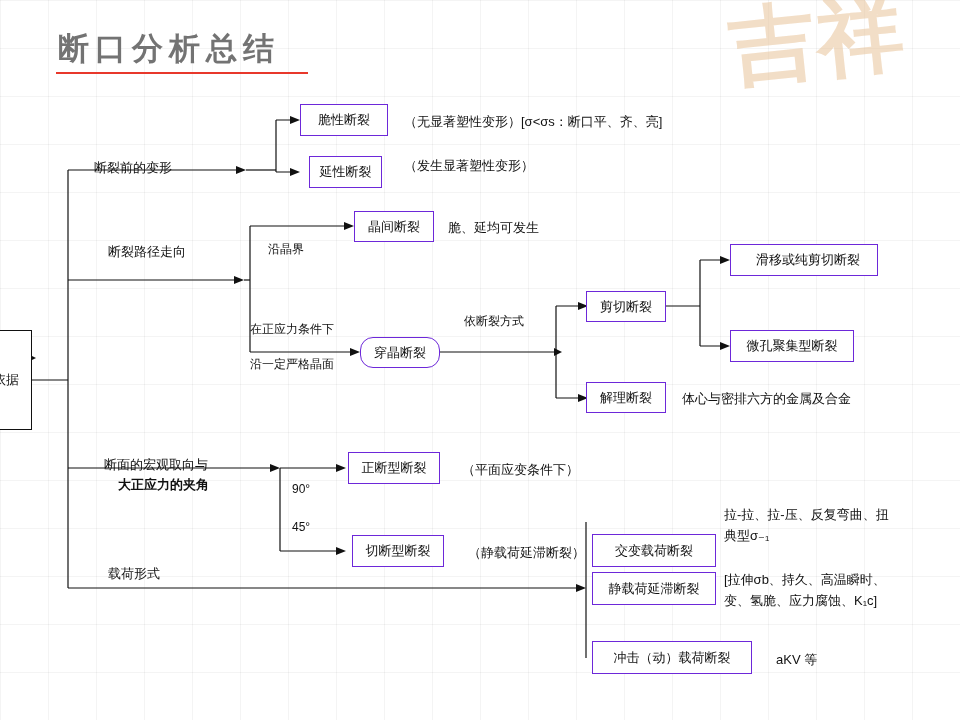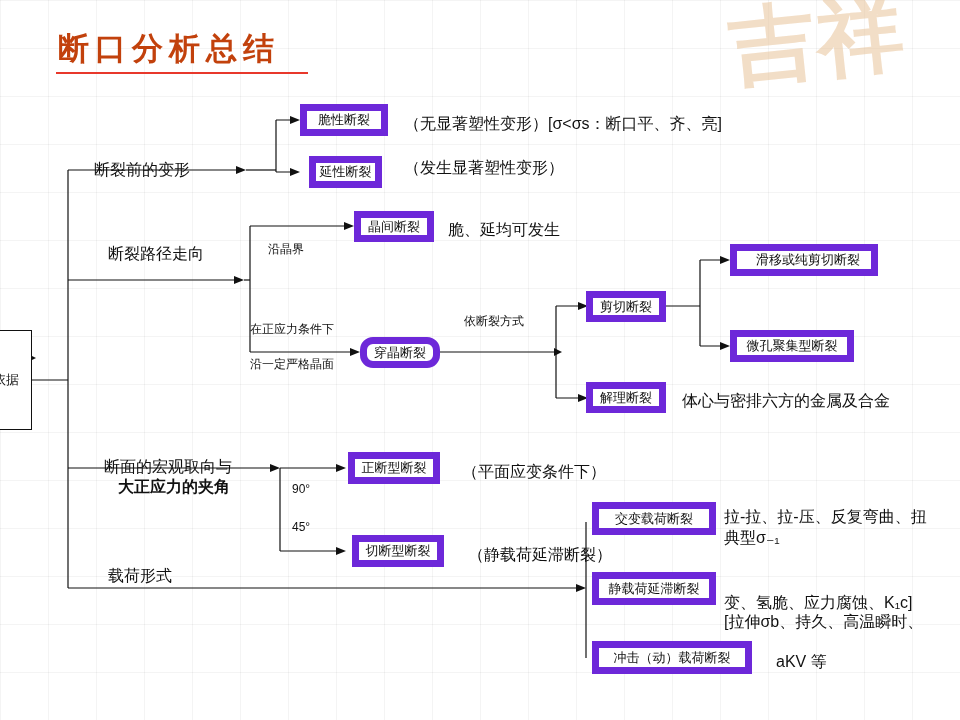--- a/index.html
+++ b/index.html
@@ -22,36 +22,36 @@
     position:absolute;right:8px;top:0px;width:260px;height:170px;
     color:#e9c49a;font-family:"Liberation Serif","DejaVu Serif",serif;
     font-size:86px;line-height:0.95;font-weight:bold;opacity:.55;
     text-align:center;letter-spacing:2px;
     transform:rotate(-6deg);
     user-select:none;
   }
   #title{
     position:absolute;left:58px;top:28px;
     font-family:"Liberation Serif","DejaVu Serif",serif;
-    font-size:31px;font-weight:bold;color:#c2410c;
+    font-size:31px;font-weight:bold;color:#737373;
     letter-spacing:6px;
   }
   #title-underline{
     position:absolute;left:56px;top:72px;width:252px;height:2px;background:#e8382b;
   }
   svg#wires{position:absolute;left:0;top:0;width:960px;height:720px;}
   .node{
     position:absolute;box-sizing:border-box;
-    border:7px solid #6d28d9;background:#fff;
+    border:1px solid #6d28d9;background:#fff;
     font-size:13px;color:#111;
     display:flex;align-items:center;justify-content:center;
     white-space:nowrap;
   }
   .label{
-    position:absolute;font-size:16px;color:#111;white-space:nowrap;line-height:1.5;
+    position:absolute;font-size:13px;color:#111;white-space:nowrap;line-height:1.5;
   }
   .label.small{font-size:12px;}
 </style>
 </head>
 <body>
 
 <div id="grid"></div>
 
 <div id="watermark">吉祥</div>
 
@@ -162,27 +162,27 @@
   <span>正断型断裂</span>
 </div>
 <div class="node" style="left:352px;top:535px;width:92px;height:32px;">
   <span>切断型断裂</span>
 </div>
 <div class="label small" style="left:292px;top:480px;">90°</div>
 <div class="label small" style="left:292px;top:518px;">45°</div>
 <div class="label" style="left:462px;top:460px;">（平面应变条件下）</div>
 <div class="label" style="left:468px;top:543px;">（静载荷延滞断裂）</div>
 
-<div class="node" style="left:592px;top:502px;width:124px;height:33px;">
+<div class="node" style="left:592px;top:534px;width:124px;height:33px;">
   <span>交变载荷断裂</span>
 </div>
 <div class="node" style="left:592px;top:572px;width:124px;height:33px;">
   <span>静载荷延滞断裂</span>
 </div>
 <div class="node" style="left:592px;top:641px;width:160px;height:33px;">
   <span>冲击（动）载荷断裂</span>
 </div>
 
 <div class="label" style="left:724px;top:505px;">拉-拉、拉-压、反复弯曲、扭</div>
 <div class="label" style="left:724px;top:526px;">典型σ₋₁</div>
-<div class="label" style="left:724px;top:570px;margin-top:40px;">[拉伸σb、持久、高温瞬时、</div>
+<div class="label" style="left:724px;top:570px;">[拉伸σb、持久、高温瞬时、</div>
 <div class="label" style="left:724px;top:591px;">变、氢脆、应力腐蚀、K₁c]</div>
 <div class="label" style="left:776px;top:650px;">aKV 等</div>
 
 </body></html>

